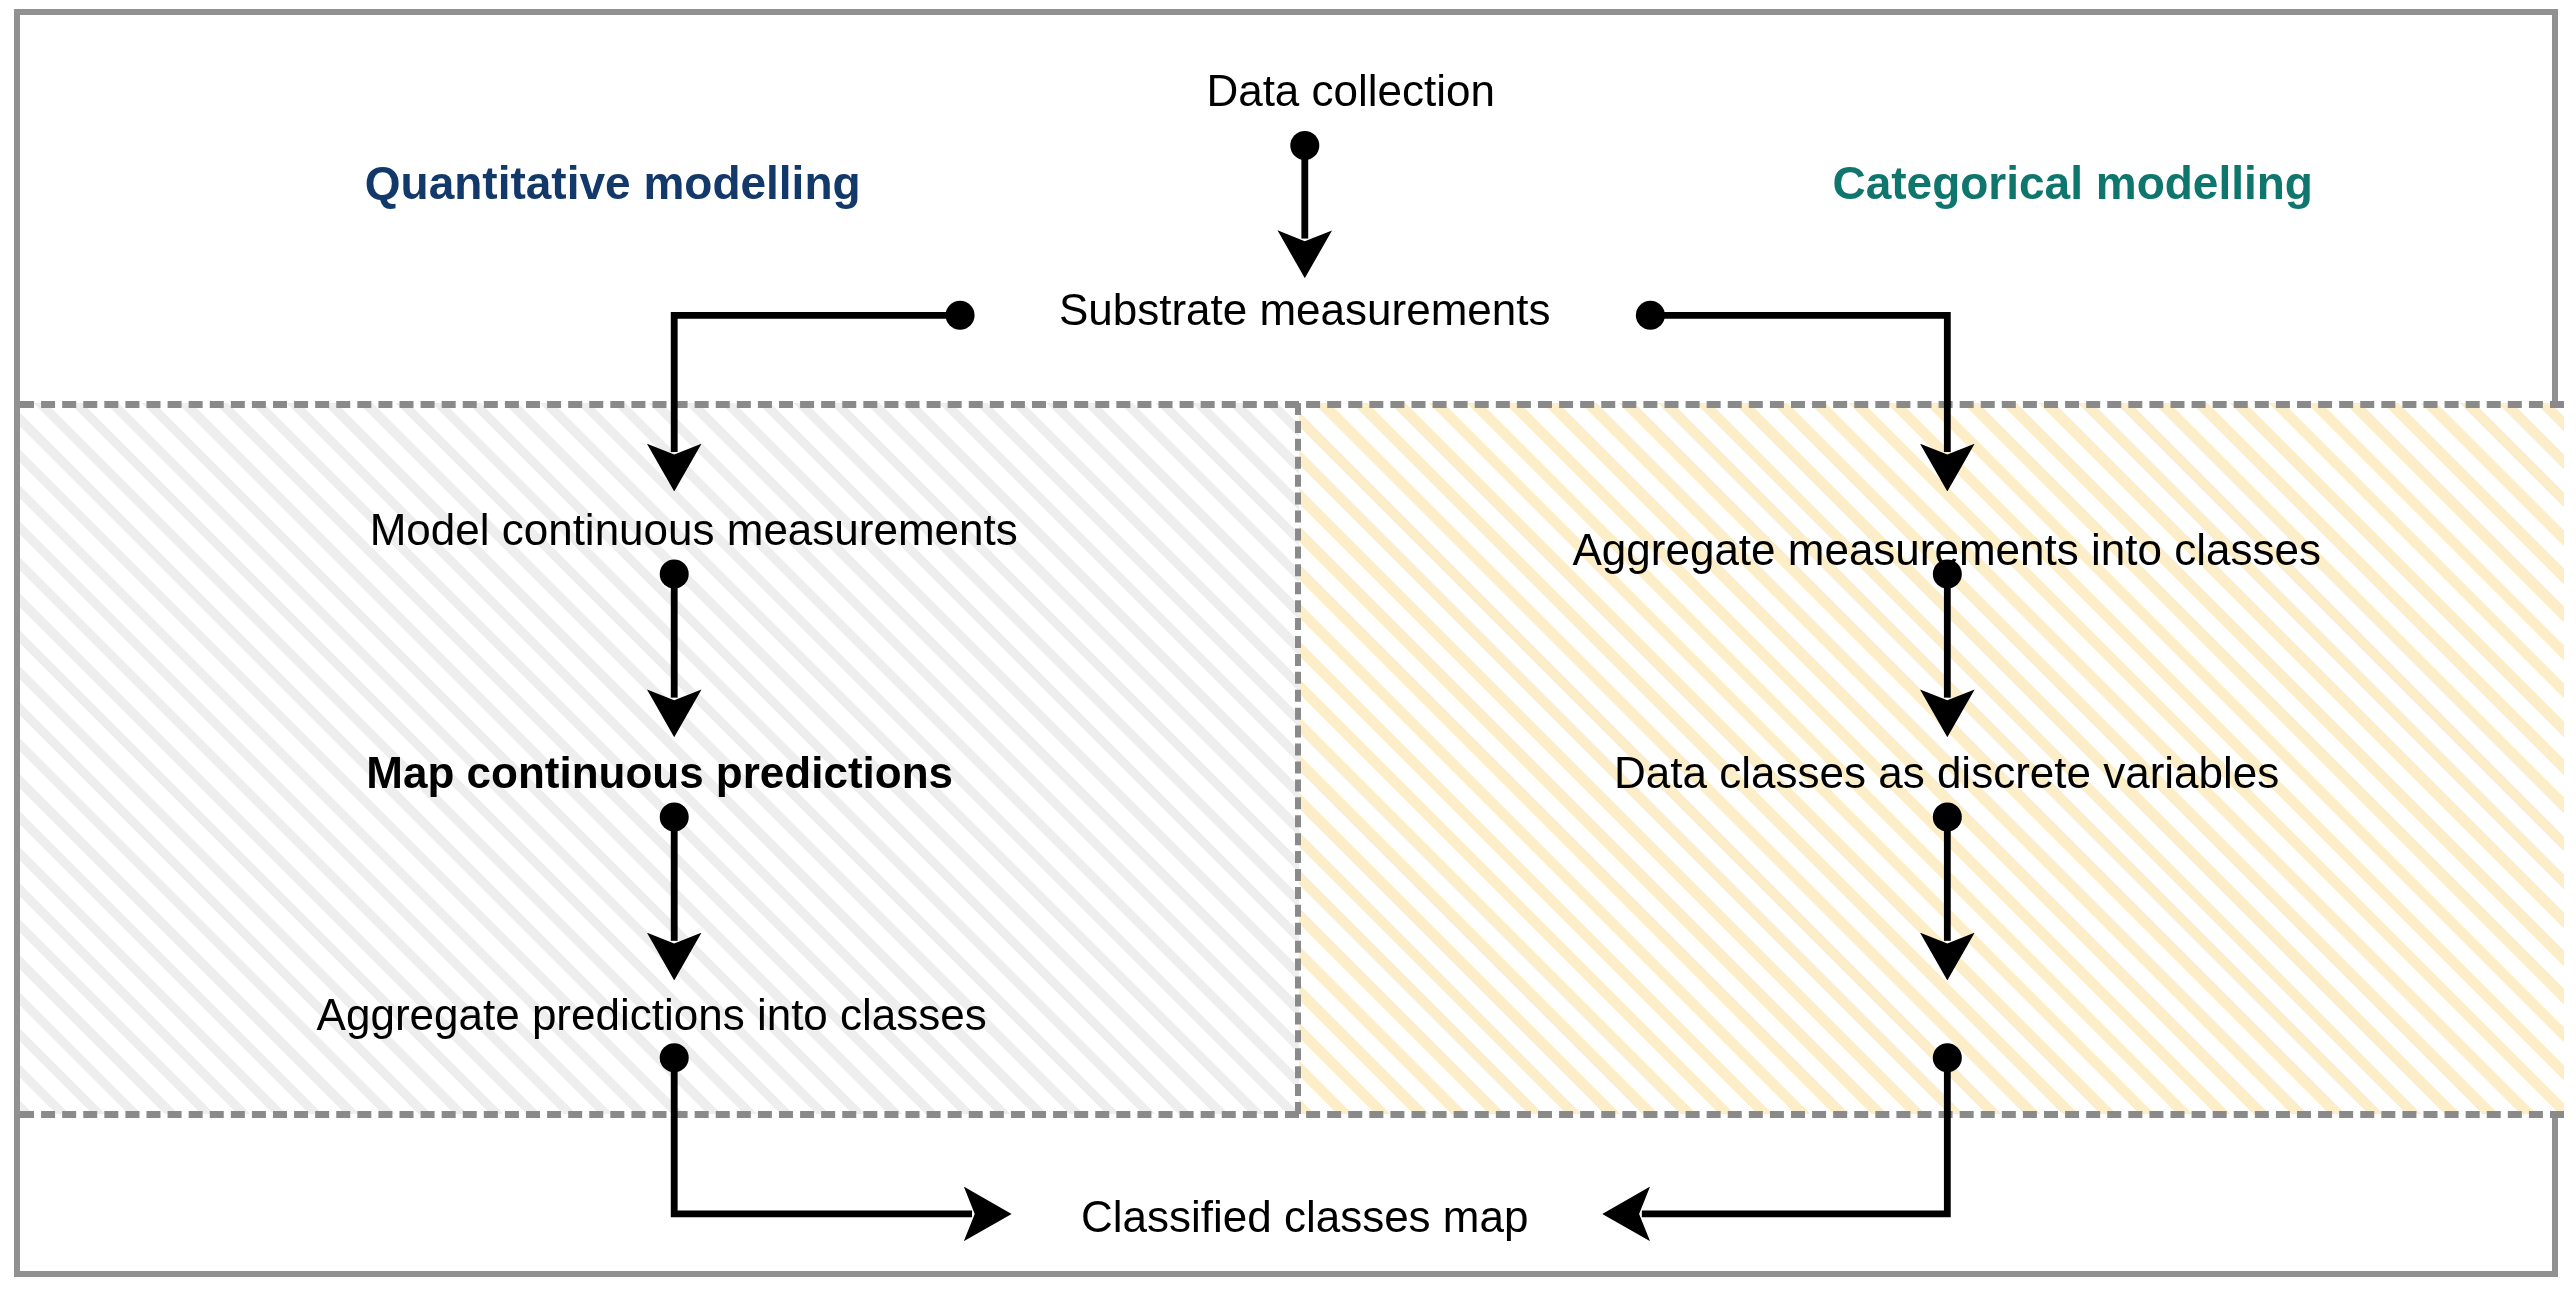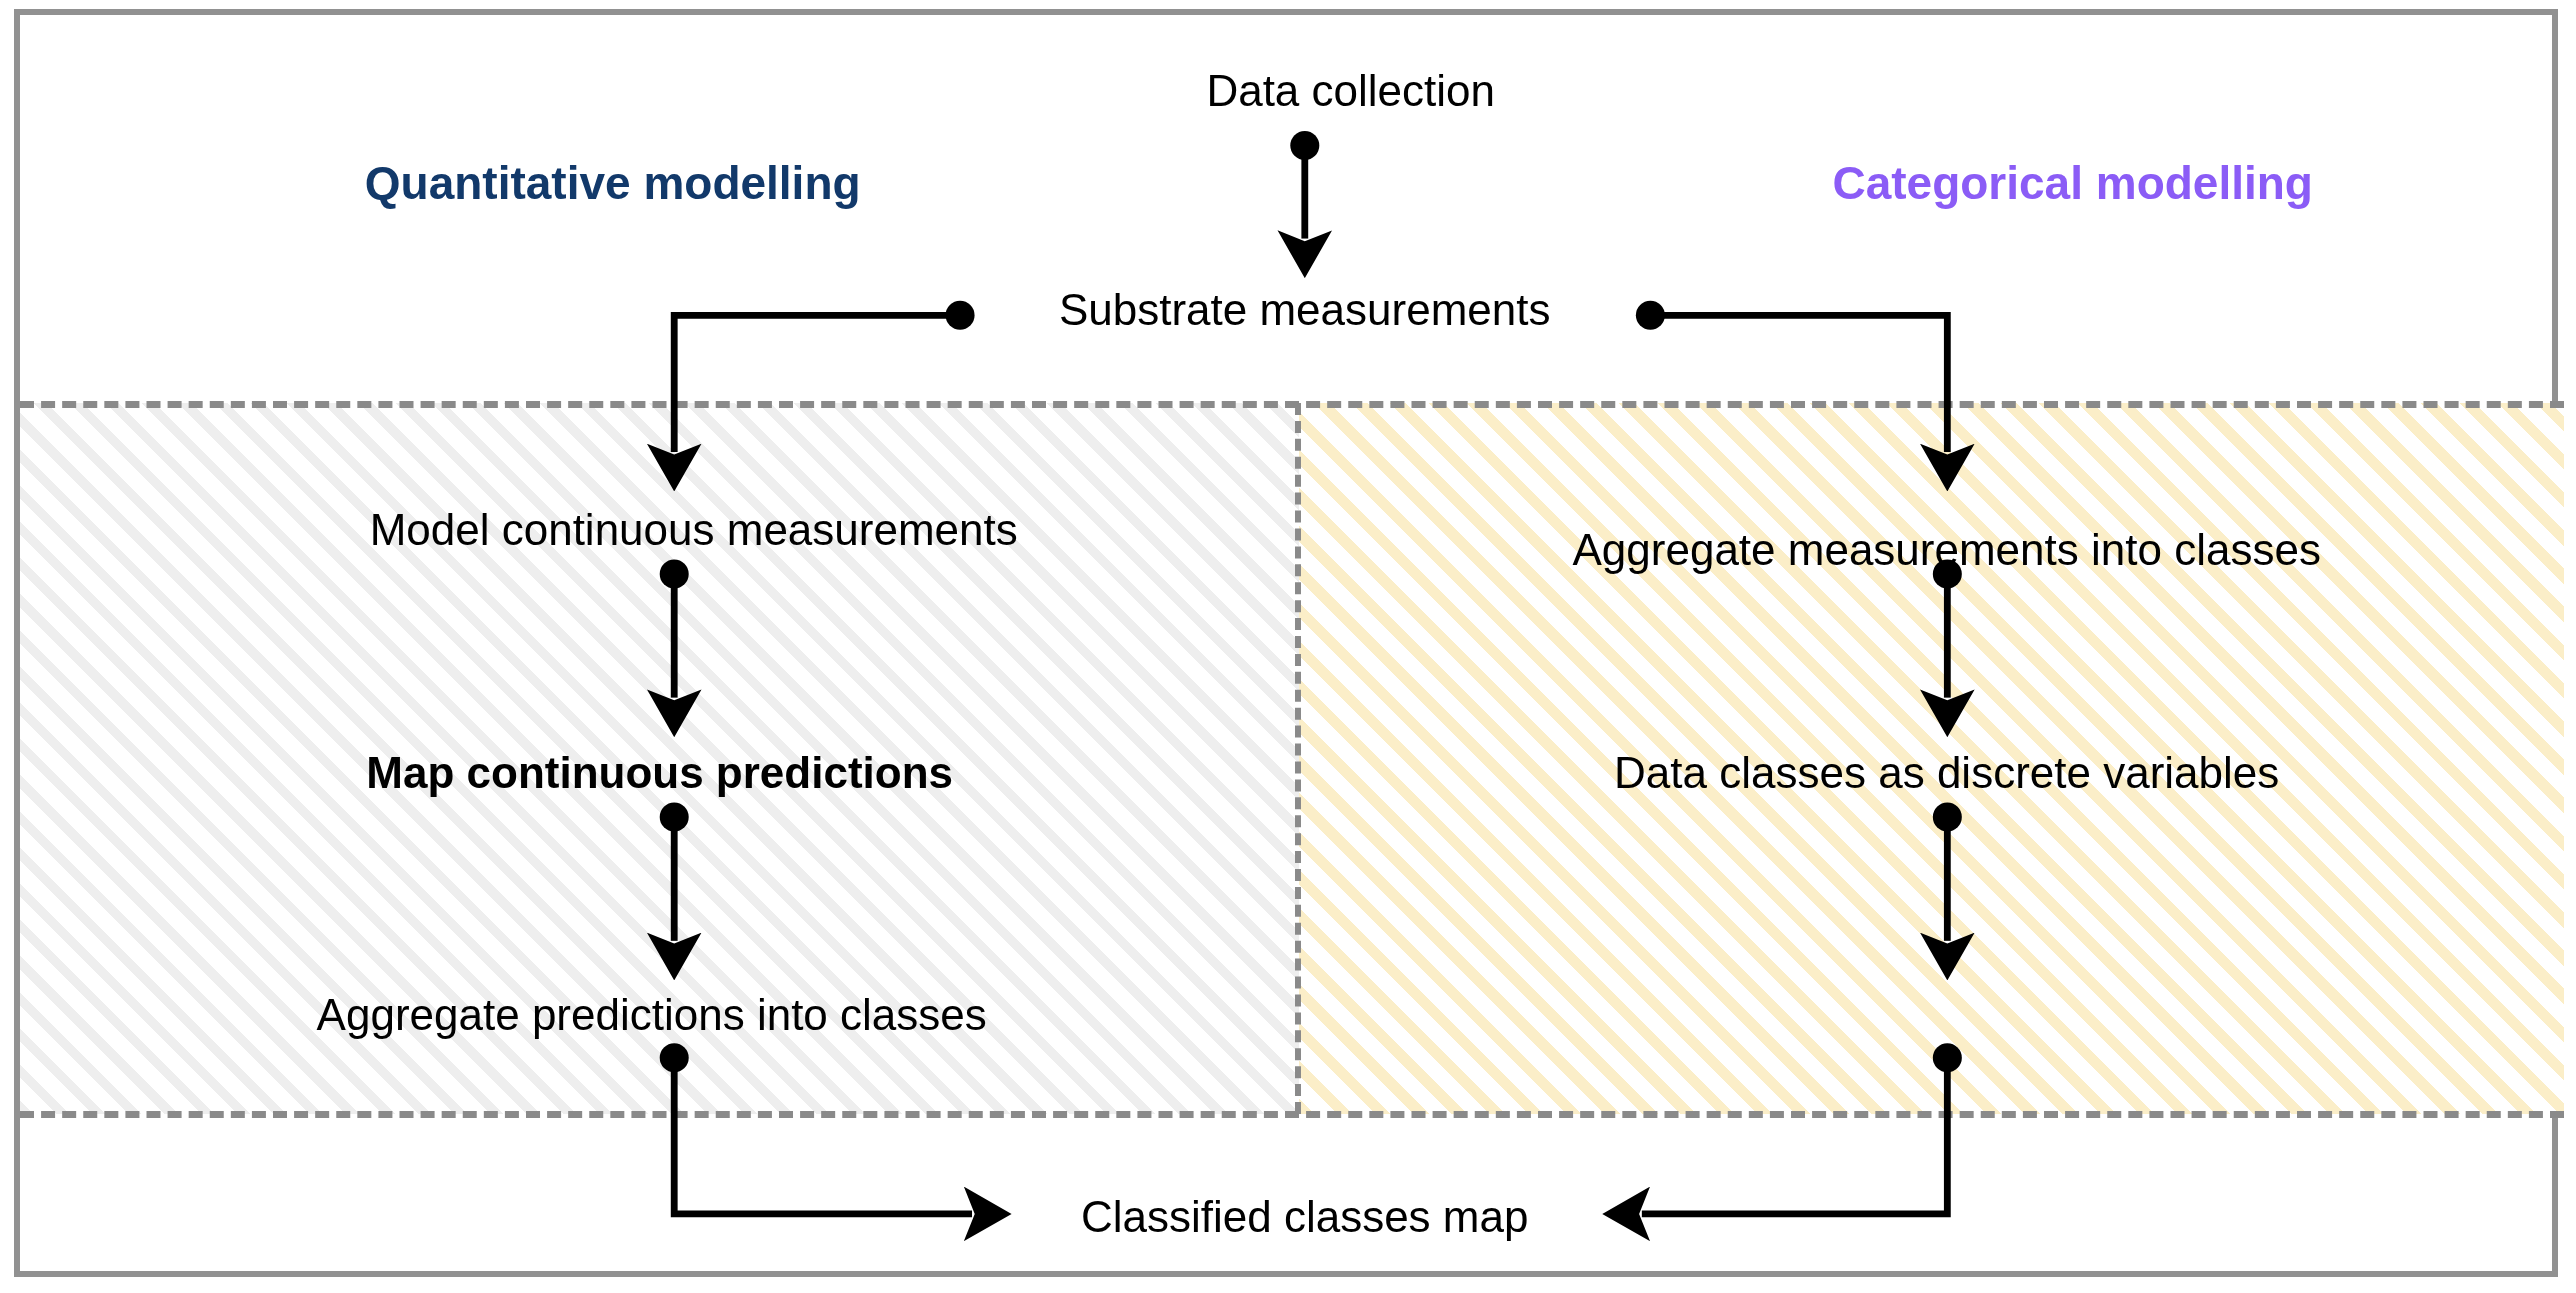--- a/index.html
+++ b/index.html
@@ -94,21 +94,21 @@
   }
   .section-title {
     position: absolute;
     font-size: 46px;
     font-weight: bold;
     white-space: nowrap;
     line-height: 1;
     transform: translateX(-50%);
   }
   #title-quantitative { color: #12396a; left: 593px; top: 145px; }
-  #title-categorical  { color: #8b5cf6; left: 2053px; top: 145px; }
+  #title-categorical  { color: #0f766e; left: 2053px; top: 145px; }
 
   #label-data-collection      { left: 1285px; top: 54px; margin-left: 46px; }
   #label-substrate            { left: 1285px; top: 273px; }
   #label-model-continuous     { left: 640px;  top: 493px; margin-left: 34px; }
   #label-aggregate-meas       { left: 1927px; top: 513px; }
   #label-map-continuous       { left: 640px;  top: 736px; font-weight: bold; }
   #label-model-classes        { left: 1927px; top: 736px; }
   #label-aggregate-pred       { left: 632px;  top: 978px; }
   #label-map-class            { left: 1927px; top: 978px; }
   #label-classified-map       { left: 1285px; top: 1180px; }

